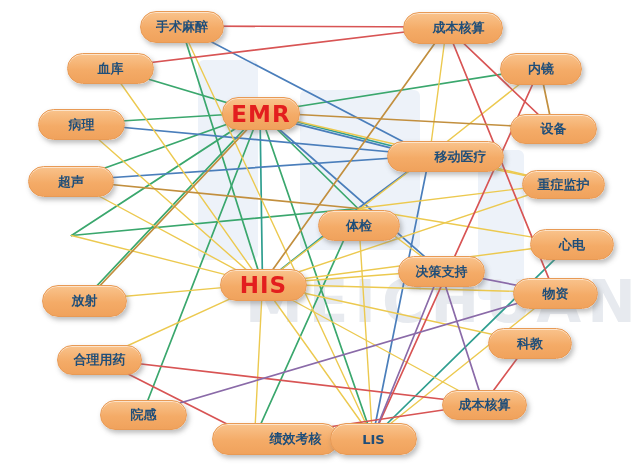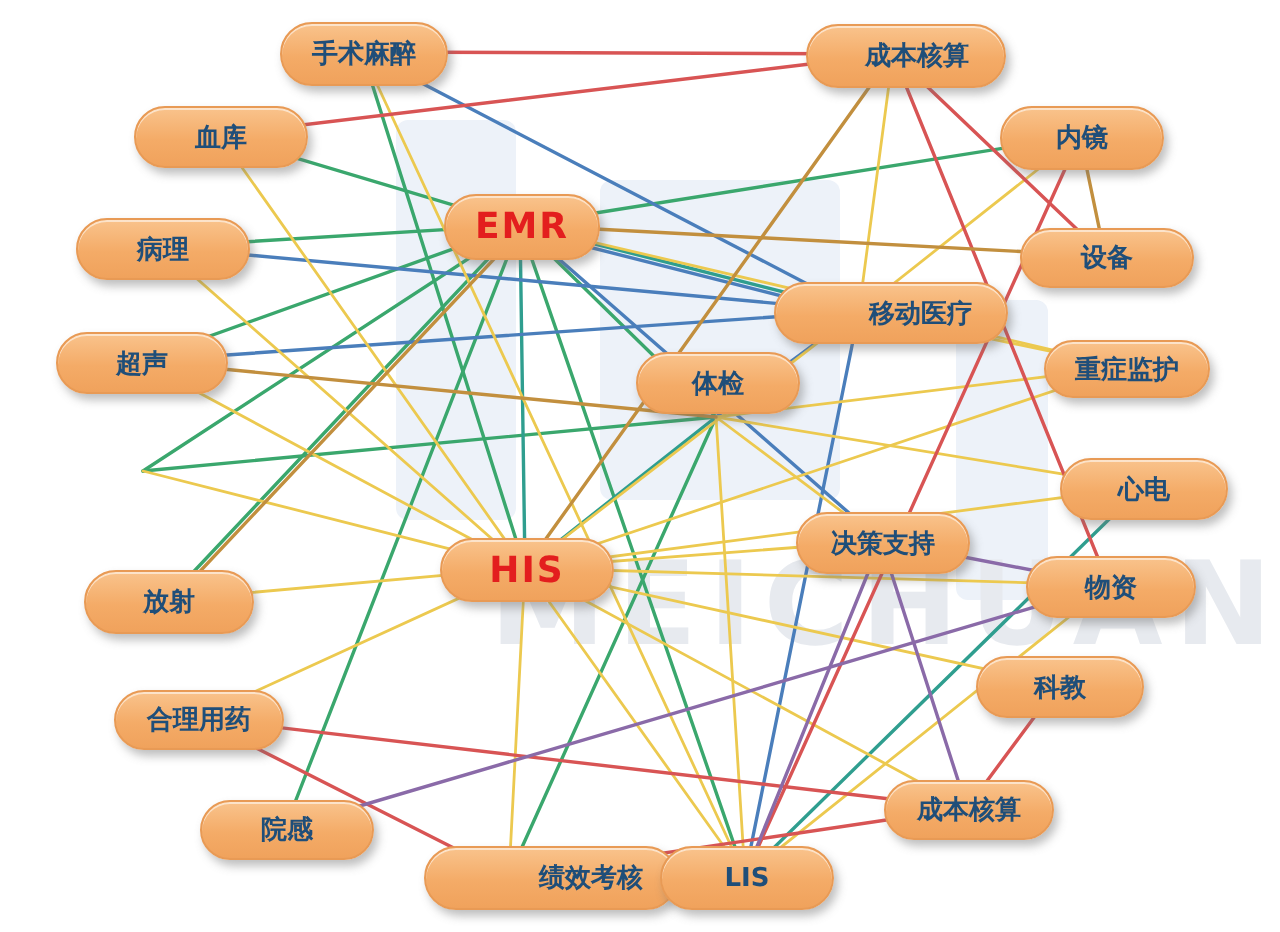--- a/index.html
+++ b/index.html
@@ -19,21 +19,21 @@
   #edge-svg{position:absolute;left:0;top:0;z-index:1;}
   
   #nodes-layer{position:absolute;inset:0;z-index:2;}
   .node{
     position:absolute;display:flex;align-items:center;justify-content:center;
     background:linear-gradient(180deg,#f9c38c 0%,#f4ab67 55%,#f0a25c 100%);
     border:1px solid #e89a55;border-radius:16px;
     box-shadow:2px 3px 5px rgba(110,110,110,.45), inset 0 1px 0 rgba(255,255,255,.55);
     color:#1f4e79;font-weight:bold;font-size:13px;white-space:nowrap;
   }
-  .node.hub{color:#e31e1e;font-size:18px;letter-spacing:1px;}
+  .node.hub{color:#e31e1e;font-size:23px;letter-spacing:1px;}
 </style>
 </head>
 <body>
 
 <div id="stage">
   <div id="watermark">
     <div class="wm-block" style="left:198px;top:60px;width:60px;height:200px;"></div>
     <div class="wm-block" style="left:300px;top:90px;width:120px;height:160px;"></div>
     <div class="wm-block" style="left:478px;top:150px;width:46px;height:150px;"></div>
     <div class="wm-text">MEICHUANG</div>
@@ -110,21 +110,21 @@
       <div class="node" style="left: 140px; top: 11px; width: 82px; height: 30px;">手术麻醉</div>
       <div class="node" style="left: 403px; top: 12px; width: 87px; height: 30px; padding-left: 11px;">成本核算</div>
       <div class="node" style="left: 67px; top: 53px; width: 85px; height: 29px;">血库</div>
       <div class="node" style="left: 500px; top: 53px; width: 80px; height: 30px;">内镜</div>
       <div class="node" style="left: 38px; top: 109px; width: 85px; height: 29px;">病理</div>
       <div class="node hub" style="left: 222px; top: 97px; width: 76px; height: 31px;">EMR</div>
       <div class="node" style="left: 510px; top: 114px; width: 85px; height: 28px;">设备</div>
       <div class="node" style="left: 387px; top: 141px; width: 85px; height: 29px; padding-left: 30px;">移动医疗</div>
       <div class="node" style="left: 28px; top: 166px; width: 84px; height: 29px;">超声</div>
       <div class="node" style="left: 522px; top: 170px; width: 81px; height: 27px;">重症监护</div>
-      <div class="node" style="left: 318px; top: 176px; width: 80px; height: 29px;">体检</div>
+      <div class="node" style="left: 318px; top: 210px; width: 80px; height: 29px;">体检</div>
       <div class="node" style="left: 530px; top: 229px; width: 82px; height: 29px; text-align: right;">心电</div>
       <div class="node" style="left: 398px; top: 256px; width: 85px; height: 29px;">决策支持</div>
       <div class="node hub" style="left: 220px; top: 269px; width: 85px; height: 30px;">HIS</div>
       <div class="node" style="left: 513px; top: 278px; width: 83px; height: 29px;">物资</div>
       <div class="node" style="left: 42px; top: 285px; width: 83px; height: 30px;">放射</div>
       <div class="node" style="left: 488px; top: 328px; width: 82px; height: 29px;">科教</div>
       <div class="node" style="left: 57px; top: 345px; width: 83px; height: 28px;">合理用药</div>
       <div class="node" style="left: 100px; top: 400px; width: 85px; height: 28px;">院感</div>
       <div class="node" style="left: 442px; top: 390px; width: 83px; height: 28px;">成本核算</div>
       <div class="node" style="left: 212px; top: 423px; width: 85px; height: 30px; padding-left: 40px;">绩效考核</div>

